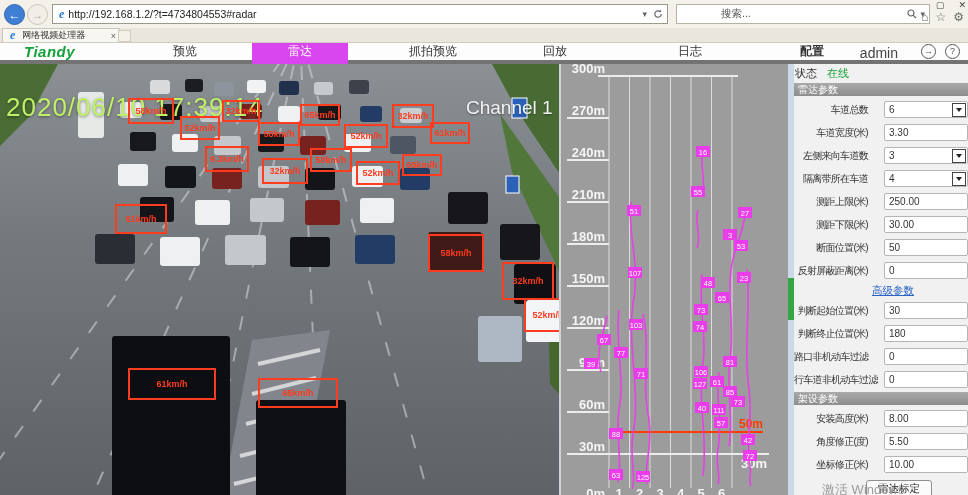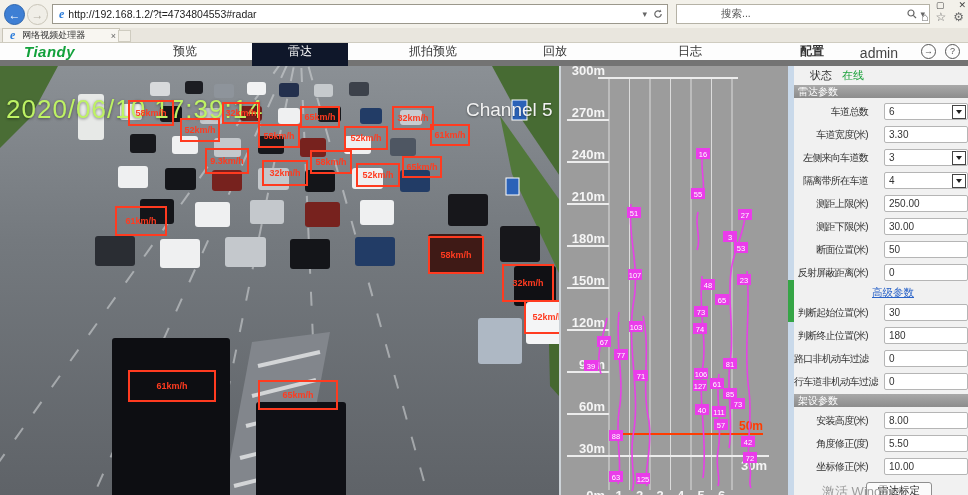--- a/index.html
+++ b/index.html
@@ -18,40 +18,40 @@
   .searchbox{position:absolute;left:676px;top:4px;width:244px;height:18px;background:#fff;border:1px solid #b5b2a6;display:flex;align-items:center;font-size:10.5px;padding:0 4px;}
   .searchbox .ph{flex:1;color:#555;margin-left:40px;}
   .mag{display:flex;align-items:center;gap:3px;color:#666;font-size:9px;}
   .chrome-icons{position:absolute;top:10px;right:4px;display:flex;gap:7px;font-size:12px;color:#6b6b6b;}
   .tabrow{height:14px;background:#e9e6de;border-bottom:1px solid #cfccc0;position:relative;}
   .tab{position:absolute;left:2px;top:0;width:110px;height:13px;background:#f8f6f1;border:1px solid #c9c5b8;border-bottom:none;display:flex;align-items:center;font-size:9px;padding:0 3px;gap:3px;}
   .tab .ttl{flex:1;white-space:nowrap;overflow:hidden;}
   .tab .x{color:#666;font-size:9px;}
   .newtab{position:absolute;left:118px;top:2px;width:11px;height:10px;background:#f3f0e8;border:1px solid #cfccc0;}
   
-  .nav{height:17px;background:#fdfdfd;border-bottom:6px solid #737373;position:relative;}
+  .nav{height:17px;background:#fdfdfd;border-bottom:4px solid #737373;position:relative;}
   .logo{position:absolute;left:24px;top:0px;font-size:15px;font-weight:bold;font-style:italic;color:#12a13b;letter-spacing:.5px;}
   .nav-tab{position:absolute;top:0;height:35px;line-height:17px;text-align:center;font-size:12px;color:#333;cursor:pointer;}
-  .nav-tab.active{background:#0f172a;color:#fff;}
+  .nav-tab.active{background:#d946ef;color:#fff;}
   .admin{position:absolute;right:70px;top:2px;font-size:14px;color:#444;}
   .circ{position:absolute;top:1px;width:13px;height:13px;border:1px solid #555;border-radius:50%;font-size:9px;line-height:13px;text-align:center;color:#555;}
   
   .main{display:flex;height:437px;}
   .video{width:568px;position:relative;overflow:hidden;background:#6d7278;}
   .video svg{position:absolute;left:0;top:0;}
   .ts{position:absolute;top:28px;left:6px;font-size:26px;color:#bef264;text-shadow:0 1px 3px rgba(0,0,0,.45);letter-spacing:1px;}
   .channel{position:absolute;top:33px;left:466px;font-size:19px;color:#f2f2f2;text-shadow:0 1px 2px rgba(0,0,0,.4);}
   .det{position:absolute;border:2px solid #ff3b20;display:flex;align-items:center;justify-content:center;box-sizing:border-box;}
   .det span{color:#ff3b20;font-size:9px;font-weight:bold;white-space:nowrap;}
   .radar{width:229px;position:relative;}
   .vscroll{width:6px;background:#c9d9ea;position:relative;}
   .vthumb{position:absolute;left:0;top:214px;width:6px;height:42px;background:#35a546;}
   
   .panel{flex:1;background:#f1f1f1;position:relative;padding-top:2px;box-sizing:border-box;}
-  .status-row{height:15px;display:flex;align-items:center;padding-left:16px;gap:10px;font-size:11px;color:#333;}
+  .status-row{height:15px;display:flex;align-items:center;padding-left:1px;gap:10px;font-size:11px;color:#333;}
   .online{color:#1da23d;}
   .sec-bar{height:13px;line-height:13px;background:linear-gradient(#a9a9a9,#8c8c8c);color:#fff;font-size:10px;padding-left:4px;margin:2px 0 3px;}
   .row{display:flex;align-items:center;height:21px;margin-bottom:2px;}
   .flabel{width:74px;text-align:right;padding-right:16px;font-size:10px;color:#333;letter-spacing:-0.7px;white-space:nowrap;flex:none;}
   .ctl{width:78px;height:15px;background:#fff;border:1px solid #b5b5b5;border-radius:2px;display:flex;align-items:center;font-size:10px;color:#333;padding-left:4px;}
   .ctl .val{flex:1;}
   .caret-box{width:12px;height:12px;background:#fff;border:1px solid #444;margin-right:1px;display:flex;align-items:center;justify-content:center;flex:none;}
   .tri{width:0;height:0;border-left:3px solid transparent;border-right:3px solid transparent;border-top:4px solid #222;display:block;}
   .link-row{height:15px;padding-left:78px;display:flex;align-items:center;margin-bottom:2px;}
   .adv-link{color:#2a63c8;text-decoration:underline;font-size:10.5px;cursor:pointer;}
@@ -205,21 +205,21 @@
             <rect x="448" y="128" width="40" height="32" rx="3" fill="#17171b"></rect>
             <rect x="500" y="160" width="40" height="36" rx="3" fill="#17171b"></rect>
             <rect x="514" y="200" width="42" height="40" rx="3" fill="#101014"></rect>
             <rect x="526" y="236" width="42" height="42" rx="3" fill="#f4f5f6"></rect>
             <rect x="478" y="252" width="44" height="46" rx="3" fill="#aeb8c4"></rect>
             <rect x="112" y="272" width="118" height="162" rx="3" fill="#0d0e12"></rect>
             <rect x="256" y="336" width="90" height="100" rx="3" fill="#0f1015"></rect>
           </g>
       </svg>
       <div class="ts">2020/06/10 17:39:14</div>
-      <div class="channel">Channel 5</div>
+      <div class="channel">Channel 1</div>
       <div id="detections">
           <div class="det" style="left: 128px; top: 34px; width: 46px; height: 26px;">
             <span>58km/h</span>
           </div>
           <div class="det" style="left: 180px; top: 52px; width: 40px; height: 24px;">
             <span>52km/h</span>
           </div>
           <div class="det" style="left: 222px; top: 36px; width: 38px; height: 22px;">
             <span>32km/h</span>
           </div>

